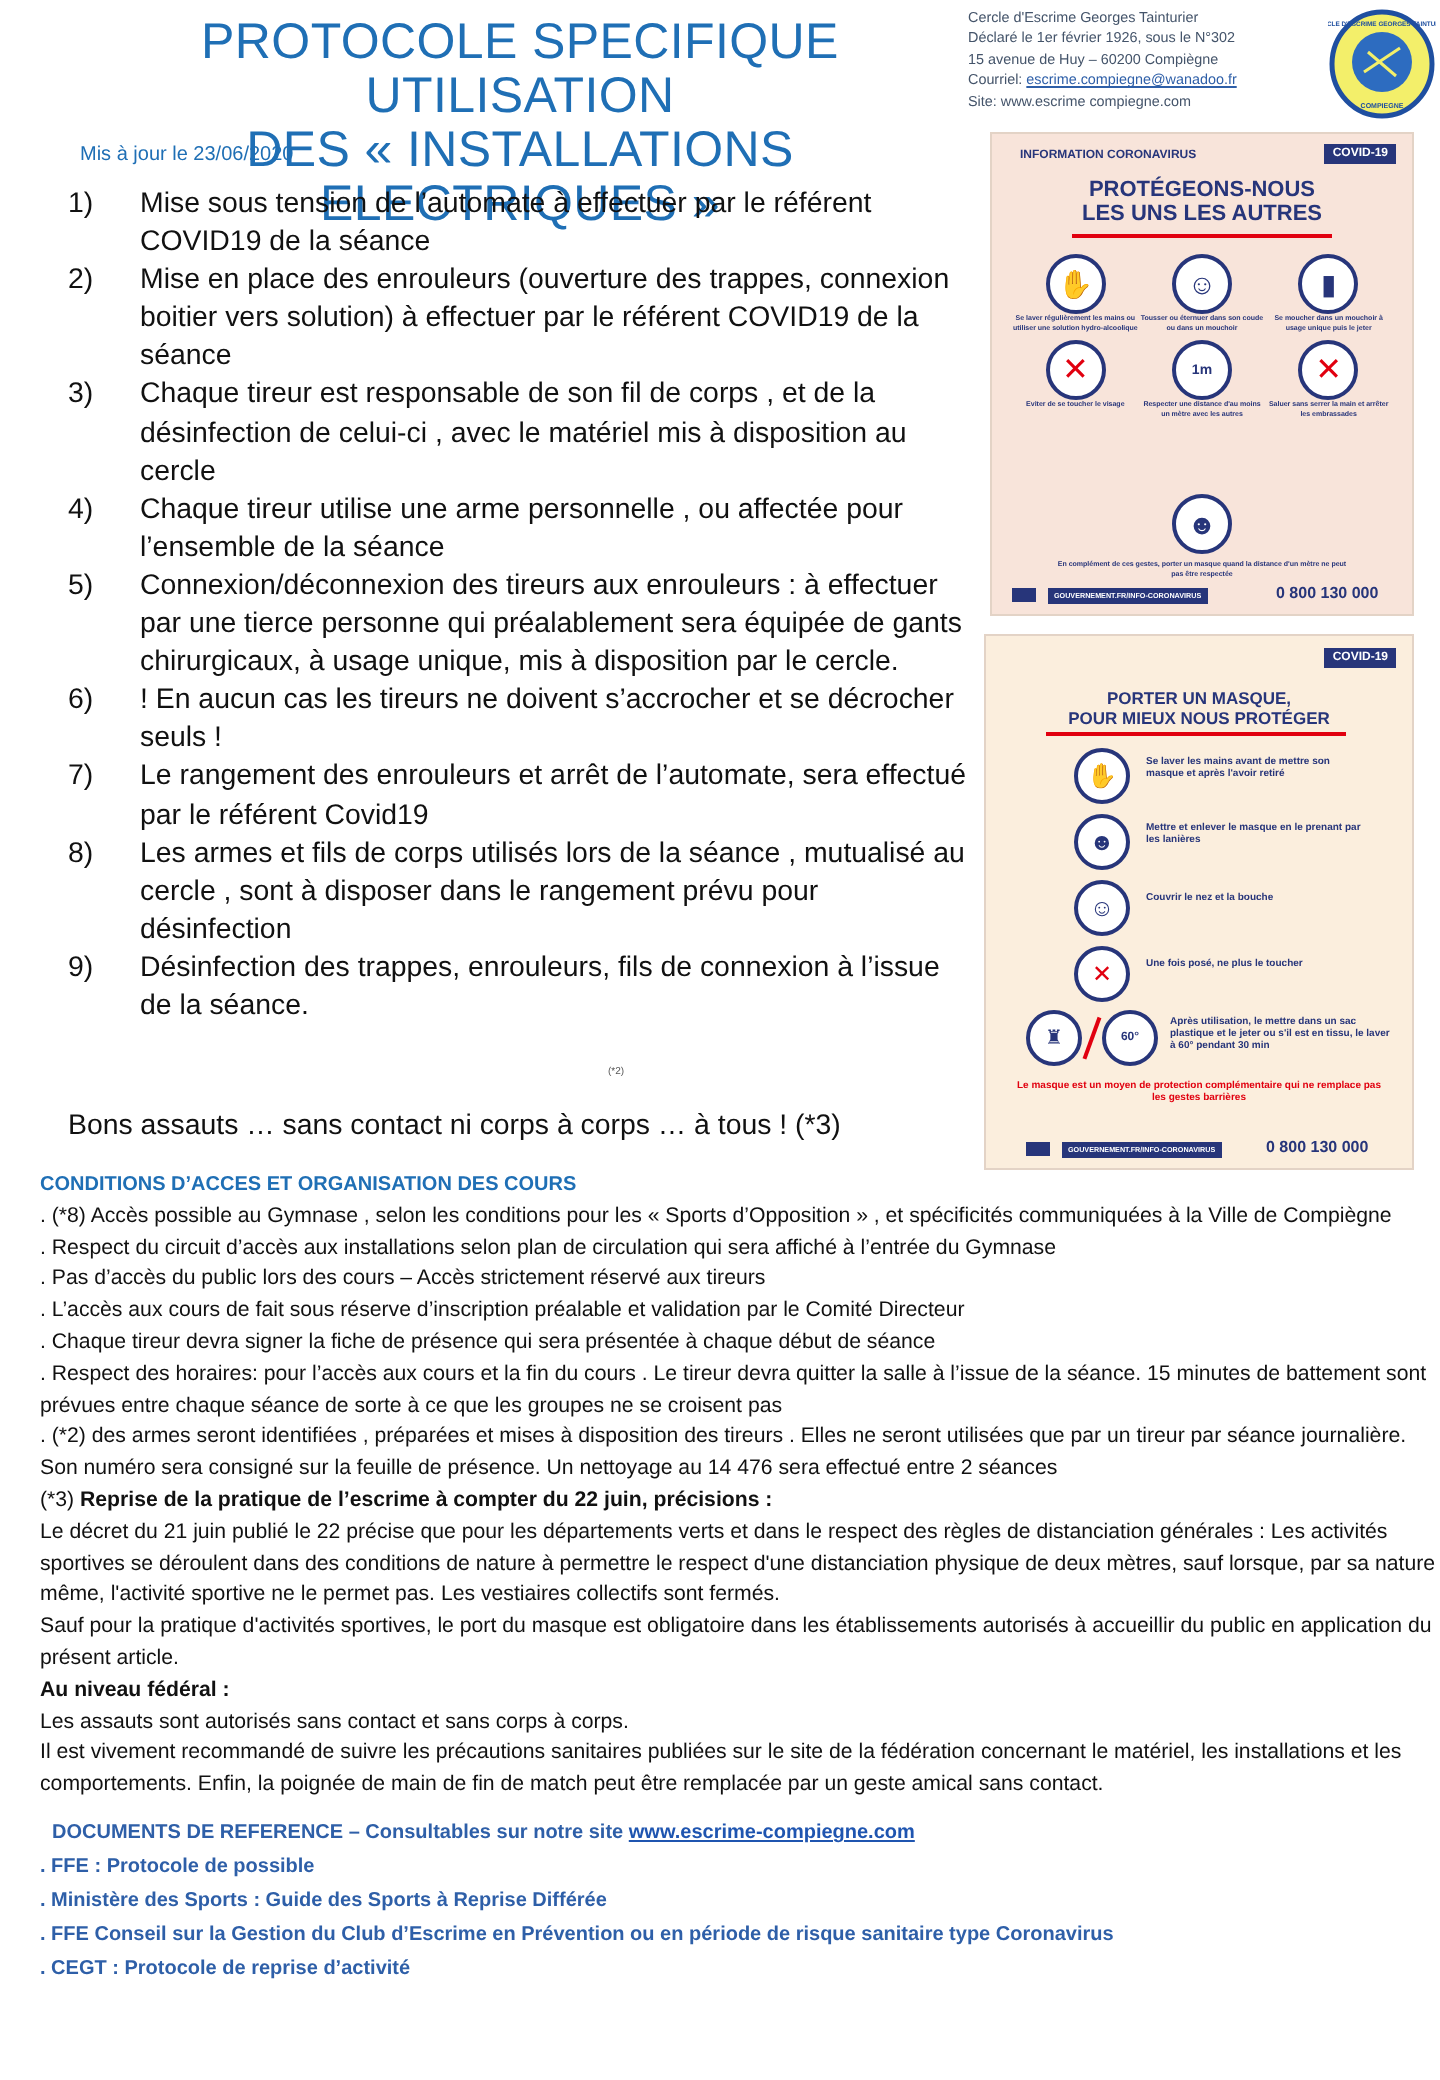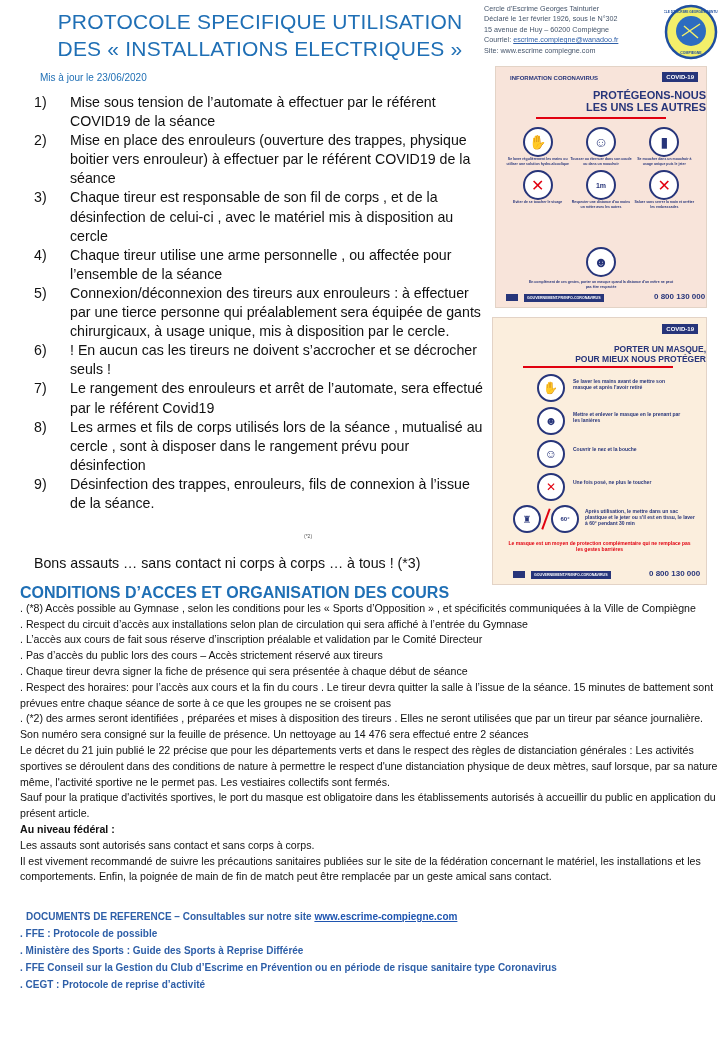--- a/index.html
+++ b/index.html
@@ -1,49 +1,49 @@
 <!DOCTYPE html>
 <html><head>
 <meta charset="utf-8">
 <style>
   html, body { margin:0; padding:0; background:#ffffff; }
   body { width:720px; height:1040px; position:relative; overflow:hidden;
          font-family:"Liberation Sans", sans-serif; color:#111; }
   .abs { position:absolute; }
   .title { left:40px; top:8px; width:440px; text-align:center; color:#1f6fb5;
-           font-size:21px; line-height:27px; letter-spacing:0.2px; }
+           font-size:25px; line-height:27px; letter-spacing:0.2px; }
   .updated { left:40px; top:72px; width:440px; text-align:left; color:#1f6fb5; font-size:10px; }
   .club { left:484px; top:4px; font-size:7.2px; line-height:10.4px; color:#44546a; }
   .club a { color:#2e5fa8; text-decoration:underline; }
   .logo { left:664px; top:4px; width:54px; height:56px; }
   ol.steps { list-style:none; margin:0; padding:0; left:34px; top:93px; width:450px;
              font-size:14.2px; line-height:19.1px; color:#111; }
   ol.steps li { display:flex; }
   ol.steps .num { width:36px; flex:0 0 36px; }
   ol.steps .txt { flex:1; }
   .note2 { left:304px; top:533px; font-size:5px; color:#555; }
   .bons { left:34px; top:555px; font-size:14.2px; color:#111; }
   .poster { border:1px solid #e3d3c6; }
   .poster1 { left:495px; top:66px; width:210px; height:240px; background:#f8e4da; }
   .poster2 { left:492px; top:317px; width:213px; height:266px; background:#fbeedd; }
   .lower { left:20px; top:585px; width:700px; font-size:10.6px; line-height:15.8px; color:#111; }
-  .lower .head { color:#1f6fb5; font-weight:bold; font-size:16px; }
+  .lower .head { color:#1f6fb5; font-weight:bold; font-size:10px; }
   .lower p { margin:0; }
   .lower b { font-weight:bold; }
   .docs { left:20px; top:908px; width:700px; font-size:10px; line-height:17px; color:#2e5fa8; }
   .docs .dhead { font-weight:bold; padding-left:6px; }
   .docs a { color:#1f55b0; text-decoration:underline; }
   .docs .item { font-weight:bold; }
   
   .pbadge { background:#27357a; color:#fff; font-weight:bold; font-size:6px; padding:2px 4px; }
-  .ptitle { color:#27357a; font-weight:bold; text-align:right; }
+  .ptitle { color:#27357a; font-weight:bold; text-align:center; }
   .icircle { width:30px; height:30px; border-radius:50%; border:2px solid #27357a; background:#fff; box-sizing:border-box; display:flex; align-items:center; justify-content:center; }
   .icap { font-size:3.5px; color:#27357a; text-align:center; font-weight:bold; line-height:4.5px; }
   .pfoot { background:#27357a; color:#fff; font-size:3.6px; font-weight:bold; padding:2px 3px; }
-  .pphone { color:#27357a; font-weight:bold; font-size:8px;margin-left:16px; }
+  .pphone { color:#27357a; font-weight:bold; font-size:8px; }
   .mtext { font-size:5px; color:#27357a; font-weight:bold; line-height:6px; }
   .mred { color:#e1000f; }
 </style>
 </head>
 <body>
 
 <div class="abs title">
   <div>PROTOCOLE SPECIFIQUE UTILISATION</div>
   <div>DES « INSTALLATIONS ELECTRIQUES »</div>
 </div>
@@ -64,21 +64,21 @@
   <text x="27" y="50" font-size="3.5" text-anchor="middle" fill="#1f4fa0" font-family="Liberation Sans, sans-serif" font-weight="bold">COMPIEGNE</text>
 </svg>
 
 <ol class="abs steps">
   <li>
       <span class="num">1)</span>
       <span class="txt">Mise sous tension de l’automate à effectuer par le référent COVID19 de la séance</span>
     </li>
   <li>
       <span class="num">2)</span>
-      <span class="txt">Mise en place des enrouleurs (ouverture  des trappes, physique boitier vers enrouleur) à effectuer par le référent COVID19 de la séance</span>
+      <span class="txt">Mise en place des enrouleurs (ouverture  des trappes, connexion boitier vers solution) à effectuer par le référent COVID19 de la séance</span>
     </li>
   <li>
       <span class="num">3)</span>
       <span class="txt">Chaque tireur est responsable de son fil de corps , et de la désinfection de celui-ci , avec le matériel mis à disposition au cercle</span>
     </li>
   <li>
       <span class="num">4)</span>
       <span class="txt">Chaque tireur utilise une arme personnelle , ou affectée pour l’ensemble de la séance</span>
     </li>
   <li>
@@ -196,25 +196,26 @@
   <div class="abs mtext mred" style="left:14px;top:222px;width:185px;text-align:center;">Le masque est un moyen de protection complémentaire qui ne remplace pas les gestes barrières</div>
   <div class="abs" style="left:20px;top:253px;width:12px;height:7px;background:#27357a;"></div>
   <div class="abs pfoot" style="left:38px;top:253px;">GOUVERNEMENT.FR/INFO-CORONAVIRUS</div>
   <div class="abs pphone" style="left:140px;top:251px;">0 800 130 000</div>
 </div>
 
 <div class="abs lower">
   <p class="head">CONDITIONS D’ACCES ET ORGANISATION DES COURS</p>
   <p>.  (*8) Accès possible au Gymnase , selon les conditions pour les « Sports d’Opposition » , et spécificités communiquées à la Ville de Compiègne</p>
   <p>. Respect du circuit d’accès aux installations selon plan de circulation qui sera affiché à l’entrée du Gymnase</p>
+  <p>. Pas d’accès du public lors des cours – Accès strictement réservé aux tireurs</p>
   <p>. L’accès aux cours de fait sous réserve d’inscription préalable et validation par le Comité Directeur</p>
-  <p>. Pas d’accès du public lors des cours – Accès strictement réservé aux tireurs</p>
   <p>. Chaque tireur devra signer la fiche de présence qui sera présentée à chaque début de séance</p>
   <p>. Respect des horaires: pour l’accès aux cours et la fin du cours . Le tireur devra quitter la salle à l’issue de la séance. 15 minutes de battement sont prévues entre chaque séance de sorte à ce que les groupes ne se croisent pas</p>
   <p>. (*2) des armes seront identifiées , préparées et mises à disposition des tireurs . Elles ne seront utilisées que par un tireur par séance journalière. Son numéro sera consigné sur la feuille de présence. Un nettoyage au 14 476 sera effectué entre 2 séances</p>
+  <p><span>(*3) </span><b>Reprise de la pratique de l’escrime à compter du 22 juin, précisions :</b></p>
   <p>Le décret du 21 juin publié le 22 précise que pour les départements verts et dans le respect des règles de distanciation générales : Les activités sportives se déroulent dans des conditions de nature à permettre le respect d'une distanciation physique de deux mètres, sauf lorsque, par sa nature même, l'activité sportive ne le permet pas. Les vestiaires collectifs sont fermés.</p>
   <p>Sauf pour la pratique d'activités sportives, le port du masque est obligatoire dans les établissements autorisés à accueillir du public en application du présent article.</p>
   <p><b>Au niveau fédéral :</b></p>
   <p>Les assauts sont autorisés sans contact et sans corps à corps.</p>
   <p>Il est vivement recommandé de suivre les précautions sanitaires publiées sur le site de la fédération concernant le matériel, les installations et les comportements. Enfin, la poignée de main de fin de match peut être remplacée par un geste amical sans contact.</p>
 </div>
 
 <div class="abs docs">
   <div class="dhead"><span>DOCUMENTS DE REFERENCE – Consultables sur notre site </span><a>www.escrime-compiegne.com</a></div>
   <div class="item">. FFE : Protocole de possible</div>

